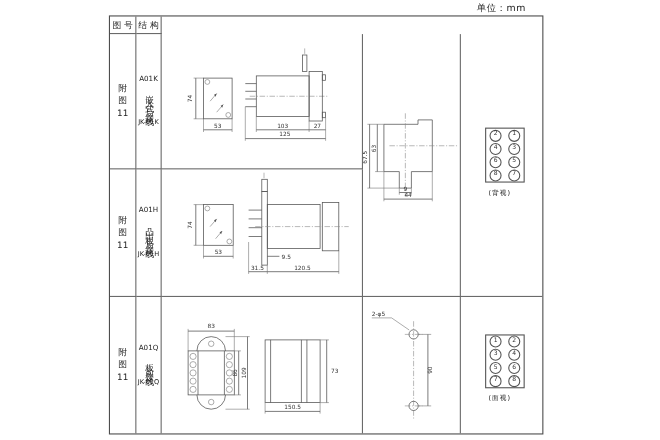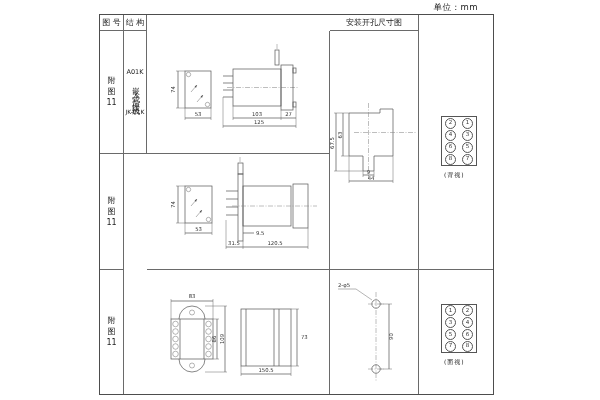--- a/index.html
+++ b/index.html
@@ -38,21 +38,20 @@
 </style>
 </head>
 <body>
 
 <div class="unit">单位：mm</div>
 
 <div class="tbl">
 
   <div class="cell hcell" style="grid-area:1/1">图 号</div>
   <div class="cell hcell" style="grid-area:1/2">结 构</div>
-  <div class="cell hcell" style="grid-area:1/4">安装开孔尺寸图</div>
 
   <div class="cell figcell" style="grid-area:2/1">
     <span>附</span>
     <span>图</span>
     <span>11</span>
   </div>
   <div class="cell struct" style="grid-area:2/2">
     <span class="model">A01K</span>
     <span class="vtext">嵌入式后接线</span>
     <span class="code">JK-01K</span>
@@ -124,20 +123,25 @@
       <span class="tcirc">7</span>
     </div>
     <div class="tcap" style="left:25px;top:140px;">(背视)</div>
   </div>
 
   <div class="cell figcell" style="grid-area:3/1">
     <span>附</span>
     <span>图</span>
     <span>11</span>
   </div>
+  <div class="cell struct" style="grid-area:3/2">
+    <span class="model">A01H</span>
+    <span class="vtext">凸出板后接线</span>
+    <span class="code">JK-01H</span>
+  </div>
   <div class="cell" style="grid-area:3/3">
     <svg width="182" height="115" viewBox="0 0 182 115">
 
       <rect class="ln" x="38" y="32" width="27" height="37"></rect>
       <circle class="thin" cx="41.5" cy="35.5" r="2.2"></circle>
       <circle class="thin" cx="61.5" cy="65.5" r="2.2"></circle>
       <path class="thin" d="M44,52 L50,45"></path>
         <polygon class="solid" points="50,45 47.6,46.2 49,48"></polygon>
       <path class="thin" d="M49,63 L55,56"></path>
         <polygon class="solid" points="55,56 52.6,57.2 54,59"></polygon>
@@ -161,20 +165,25 @@
       <path class="ln" d="M79,93 H96 M96,93 H161"></path>
       <text class="sm" x="87" y="91" text-anchor="middle">31.5</text>
       <text class="sm" x="128" y="91" text-anchor="middle">120.5</text>
     </svg>
   </div>
 
   <div class="cell figcell bot" style="grid-area:4/1">
     <span>附</span>
     <span>图</span>
     <span>11</span>
+  </div>
+  <div class="cell struct bot" style="grid-area:4/2">
+    <span class="model">A01Q</span>
+    <span class="vtext">板前接线</span>
+    <span class="code">JK-01Q</span>
   </div>
   <div class="cell bot" style="grid-area:4/3">
     <svg width="182" height="123" viewBox="0 0 182 123">
 
       <path class="thin" d="M24,29 V49 M66,29 V49"></path>
       <path class="ln" d="M24,31 H66"></path>
       <text class="sm" x="45" y="28" text-anchor="middle">83</text>
       <rect class="ln" x="24" y="49" width="42" height="40"></rect>
       <path class="ln" d="M32,49 A13,13 0 0 1 58,49"></path>
       <circle class="thin" cx="45" cy="42.5" r="2.5"></circle>

